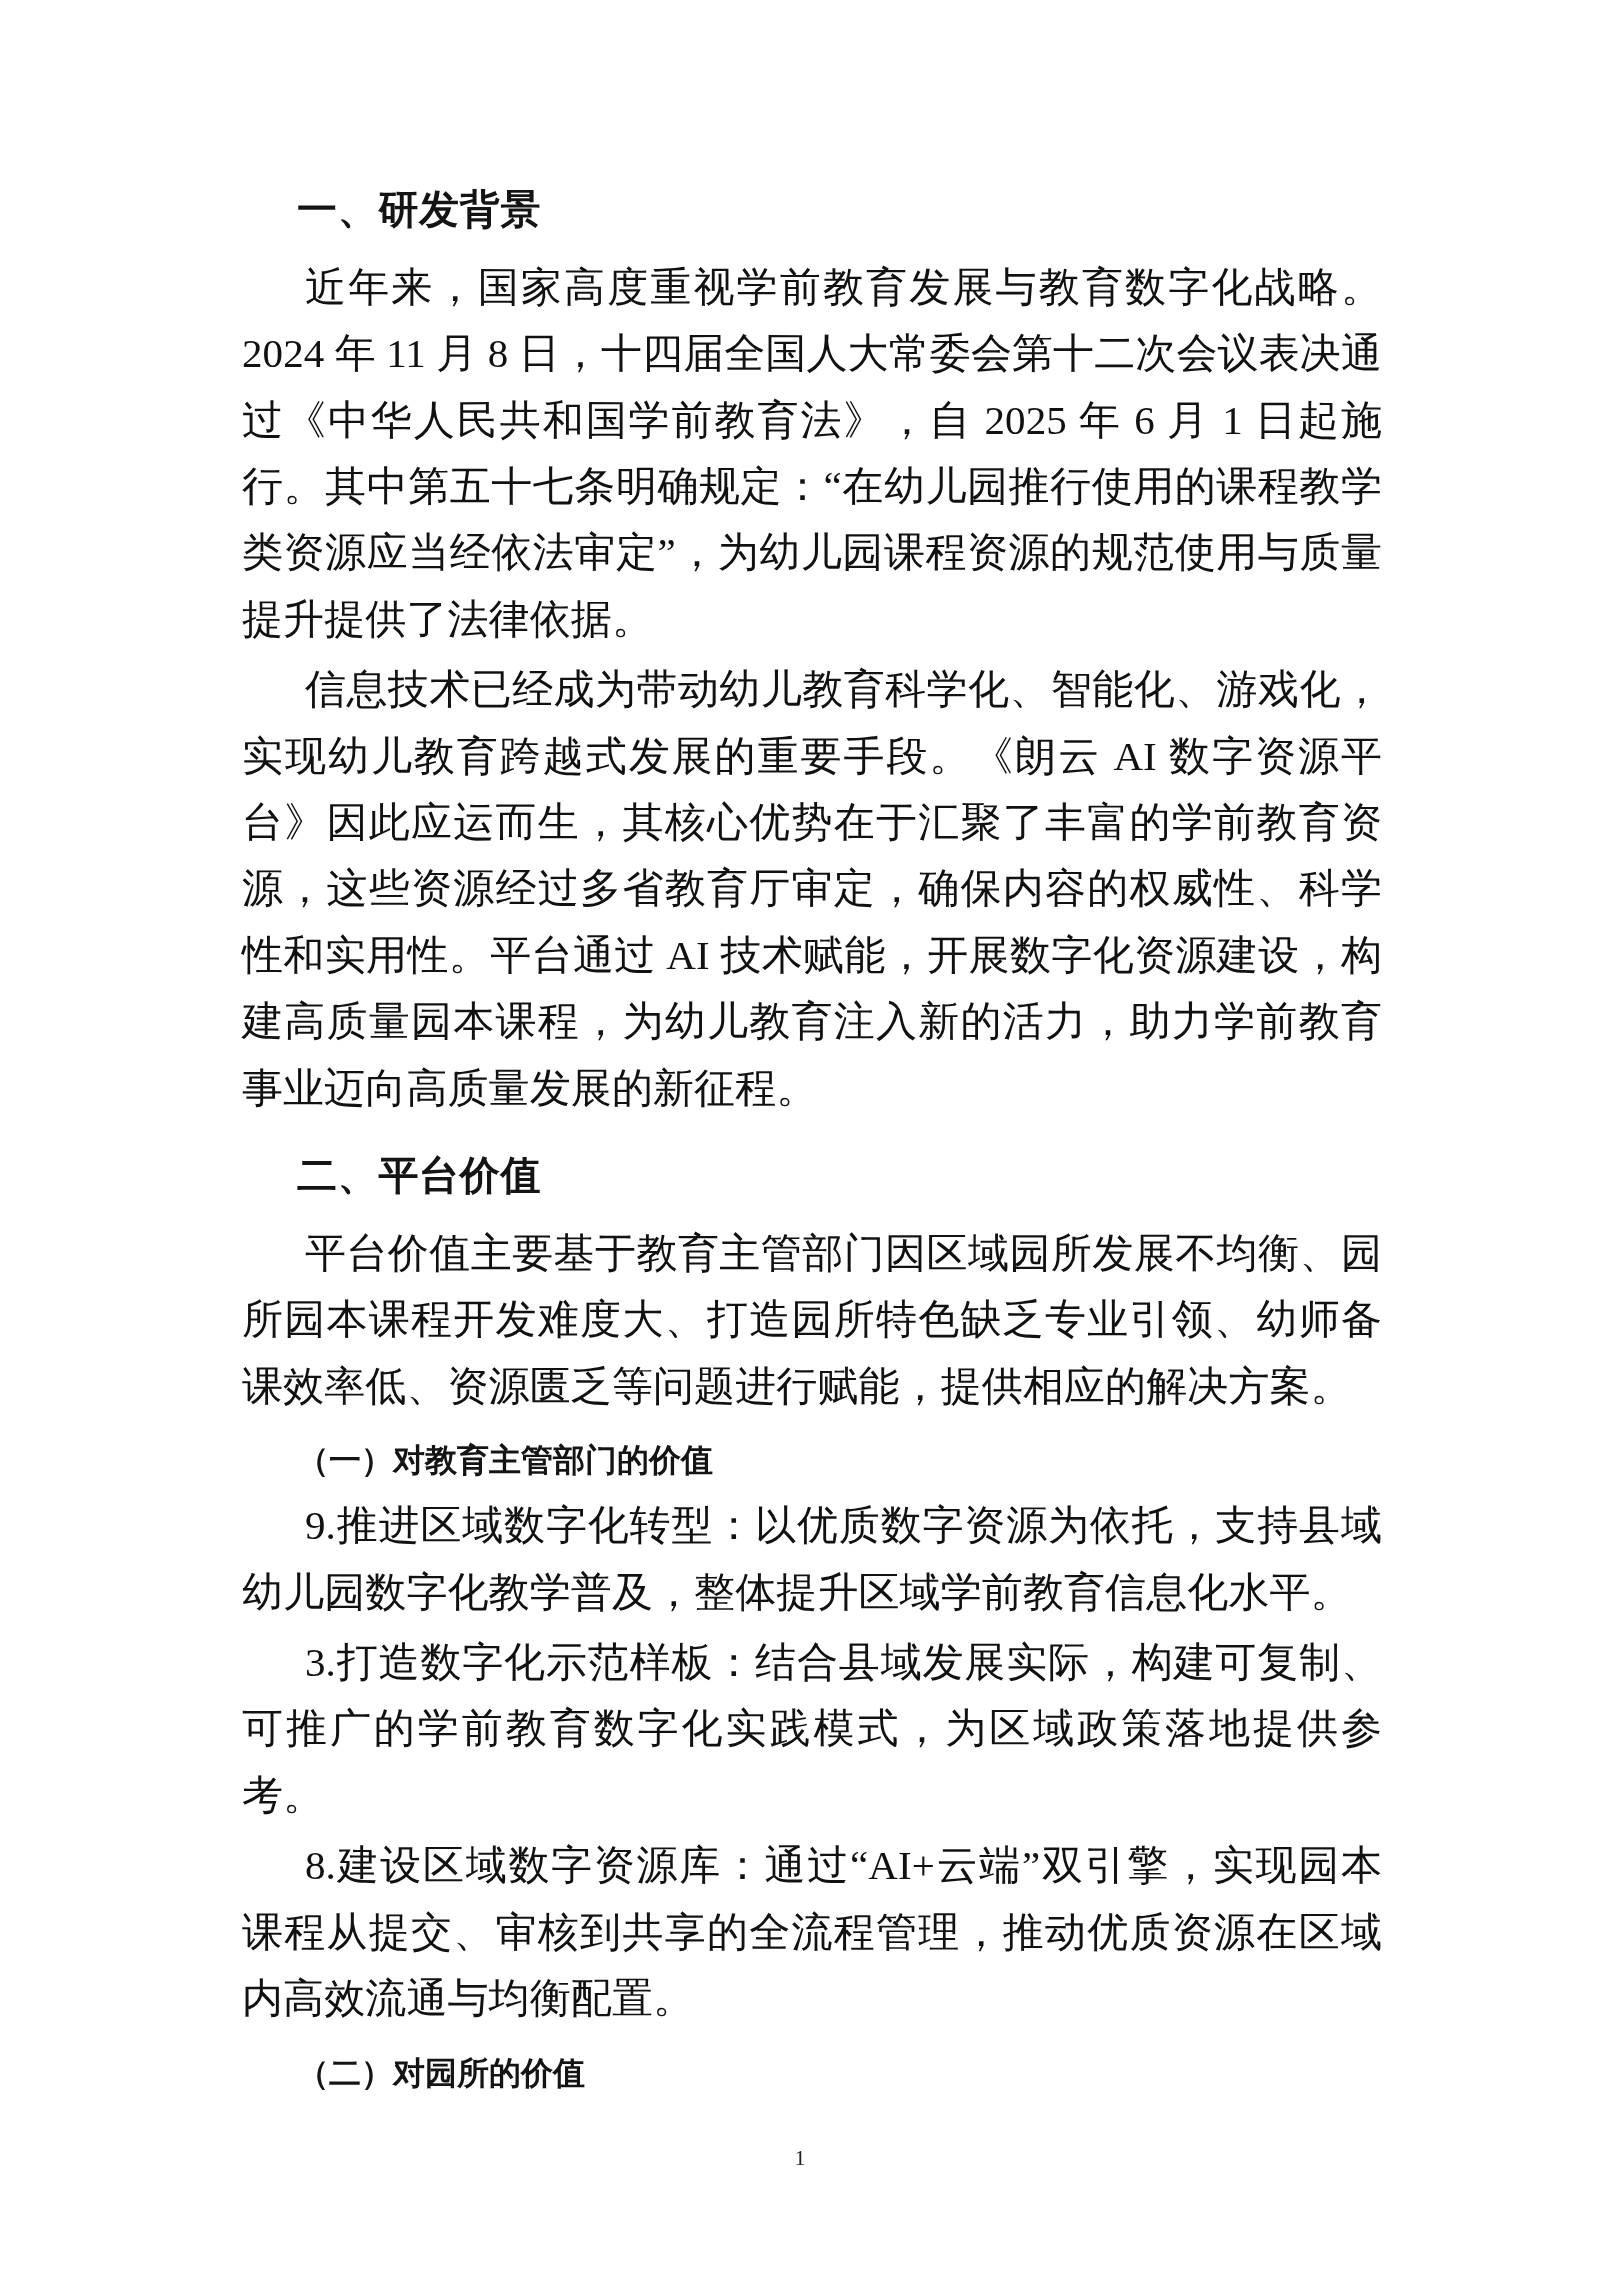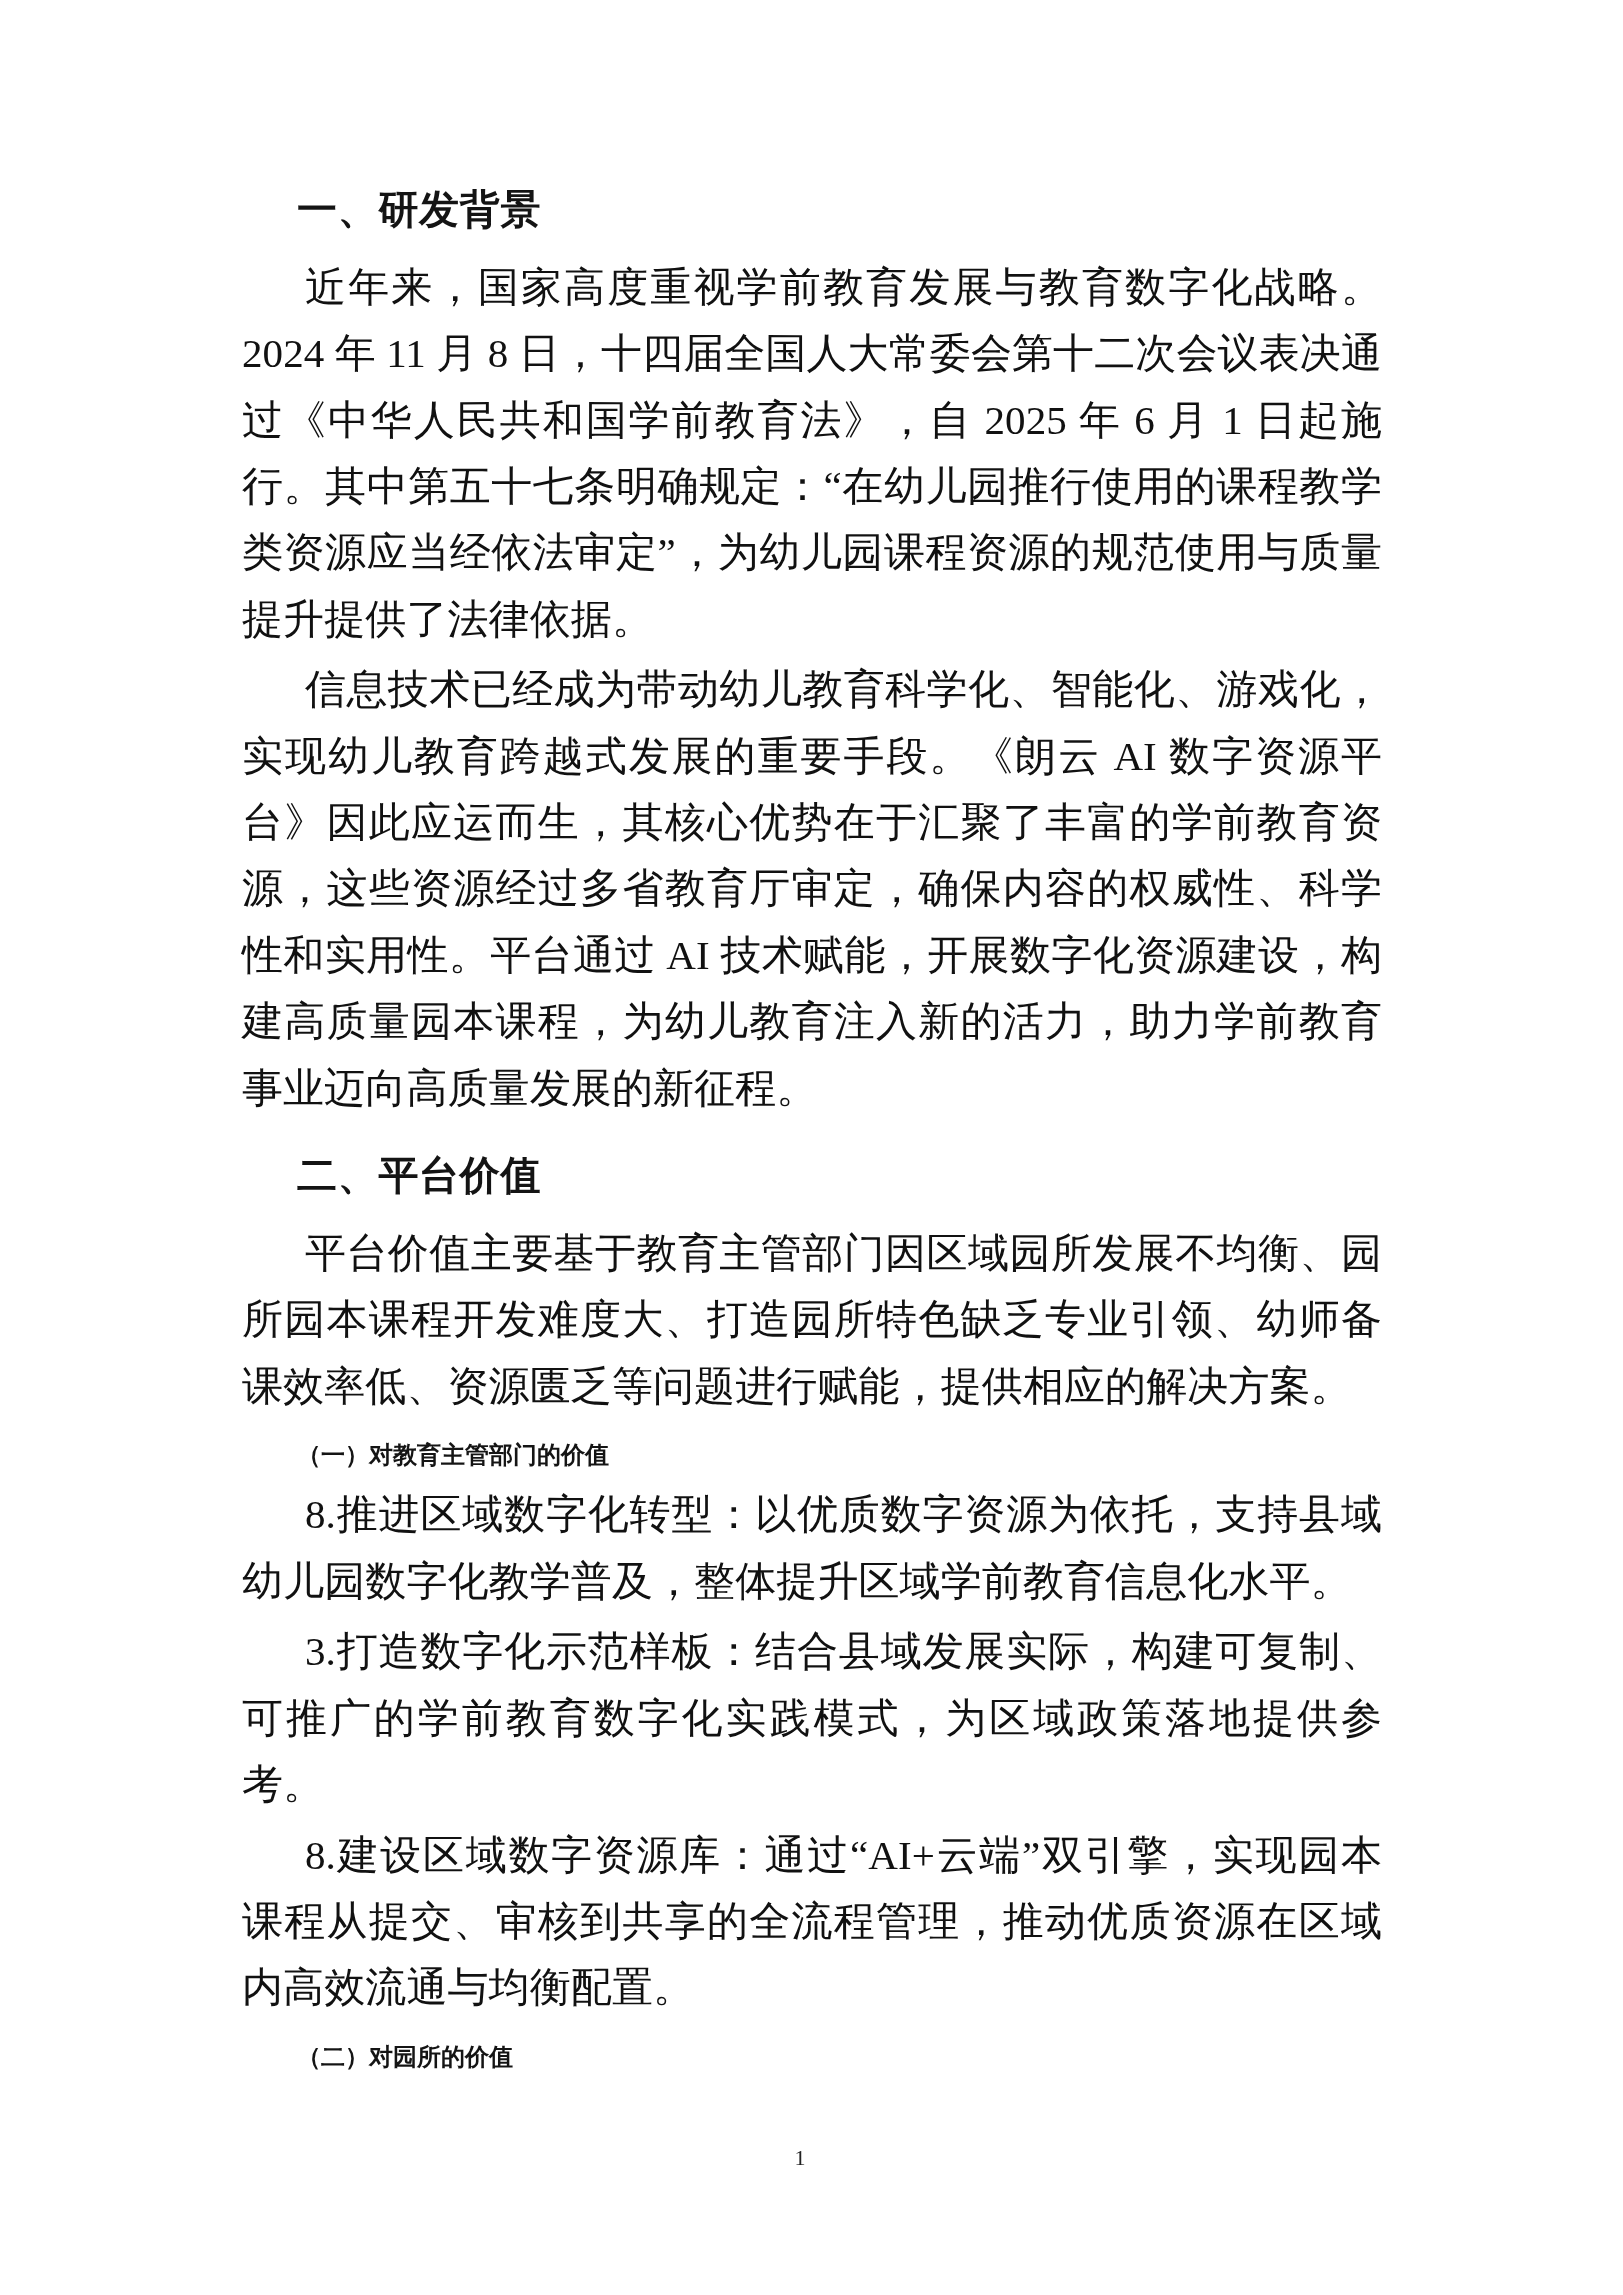--- a/index.html
+++ b/index.html
@@ -37,21 +37,21 @@
     line-height: 1.35;
     margin: 0 0 17.7px 0;
     padding: 0;
     letter-spacing: 0.7px;
     text-indent: 55px;
     color: #141414;
   }
   h2.sub-title {
     font-family: "DejaVu Sans", sans-serif;
     font-weight: bold;
-    font-size: 24px;
+    font-size: 32px;
     line-height: 1.35;
     margin: 20.4px 0 9.5px 0;
     padding: 0;
     text-indent: 55px;
     color: #141414;
   }
   p.body-text {
     font-family: "Liberation Serif", serif;
     font-size: 41px;
     line-height: 1.62;
@@ -89,21 +89,21 @@
     <p class="body-text">信息技术已经成为带动幼儿教育科学化、智能化、游戏化，实现幼儿教育跨越式发展的重要手段。《朗云 AI 数字资源平台》因此应运而生，其核心优势在于汇聚了丰富的学前教育资源，这些资源经过多省教育厅审定，确保内容的权威性、科学性和实用性。平台通过 AI 技术赋能，开展数字化资源建设，构建高质量园本课程，为幼儿教育注入新的活力，助力学前教育事业迈向高质量发展的新征程。</p>
 
     <div class="section-gap"></div>
 
     <h1 class="section-title">二、平台价值</h1>
 
     <p class="body-text">平台价值主要基于教育主管部门因区域园所发展不均衡、园所园本课程开发难度大、打造园所特色缺乏专业引领、幼师备课效率低、资源匮乏等问题进行赋能，提供相应的解决方案。</p>
 
     <h2 class="sub-title">（一）对教育主管部门的价值</h2>
 
-    <p class="body-text">8.推进区域数字化转型：以优质数字资源为依托，支持县域幼儿园数字化教学普及，整体提升区域学前教育信息化水平。</p>
+    <p class="body-text">9.推进区域数字化转型：以优质数字资源为依托，支持县域幼儿园数字化教学普及，整体提升区域学前教育信息化水平。</p>
     <p class="body-text">3.打造数字化示范样板：结合县域发展实际，构建可复制、可推广的学前教育数字化实践模式，为区域政策落地提供参考。</p>
     <p class="body-text">8.建设区域数字资源库：通过“AI+云端”双引擎，实现园本课程从提交、审核到共享的全流程管理，推动优质资源在区域内高效流通与均衡配置。</p>
 
     <h2 class="sub-title">（二）对园所的价值</h2>
 
   </div>
 
   <div class="page-number">1</div>
 </div>
 

